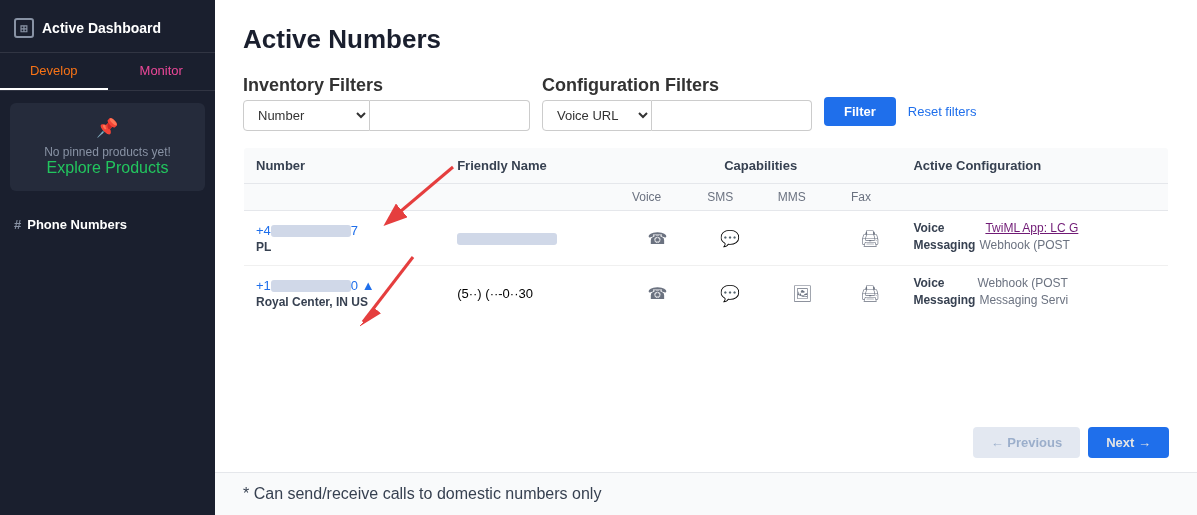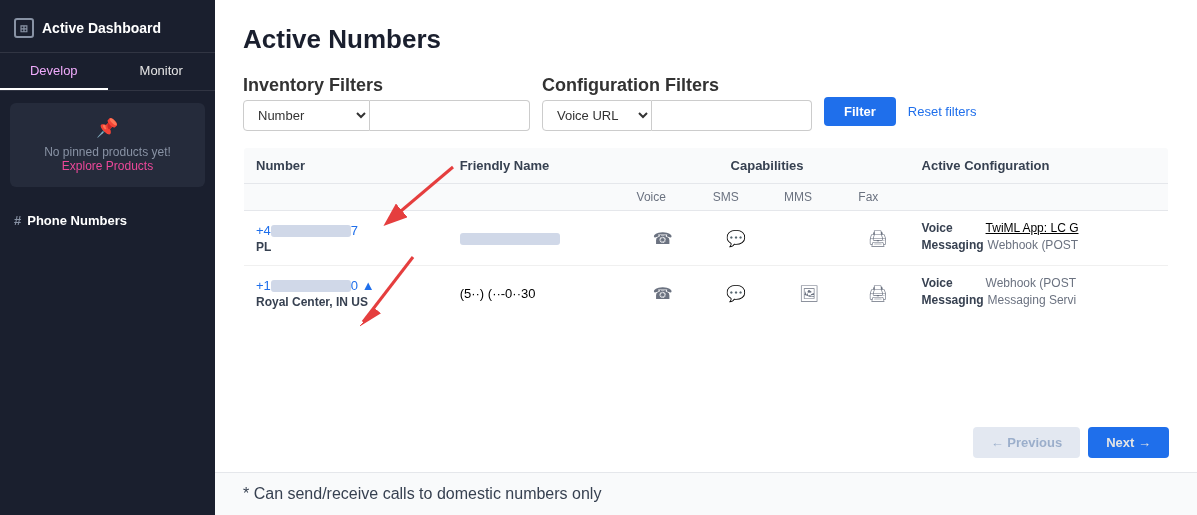--- a/index.html
+++ b/index.html
@@ -36,44 +36,44 @@
       display: flex;
       border-bottom: 1px solid rgba(255,255,255,0.1);
     }
     .sidebar-tab {
       flex: 1;
       text-align: center;
       padding: 10px 6px;
       font-size: 13px;
       font-weight: 500;
       cursor: pointer;
-      color: #e5e5e5;
+      color: #ec4899;
     }
     .sidebar-tab.active {
-      color: #f0abfc;
+      color: #f97316;
       border-bottom: 2px solid #fff;
     }
     .sidebar-pinned {
       margin: 12px 10px;
       background: #252b3b;
       border-radius: 6px;
       padding: 14px 10px;
       text-align: center;
       font-size: 12px;
       color: #8892a4;
     }
     .sidebar-pinned .pin-icon {
       font-size: 18px;
       margin-bottom: 6px;
       display: block;
     }
     .sidebar-pinned a {
-      color: #ec4899;
+      color: #22c55e;
       text-decoration: none;
-      font-size: 12px;
+      font-size: 16px;
     }
     .sidebar-section {
       padding: 10px 10px 4px;
     }
     .sidebar-section-header {
       display: flex;
       align-items: center;
       gap: 6px;
       font-size: 13px;
       font-weight: 600;
@@ -252,21 +252,22 @@
       display: flex;
       gap: 4px;
       margin-bottom: 3px;
     }
     .config-label {
       font-weight: 600;
       color: #374151;
       min-width: 60px;
     }
     .config-value {
-      color: #000000;
+      color: #701a75;
+      margin-left: 8px;
     }
     .config-value-text {
       color: #6b7280;
     }
 
     
     .pagination-row {
       display: flex;
       justify-content: flex-end;
       align-items: flex-end;

